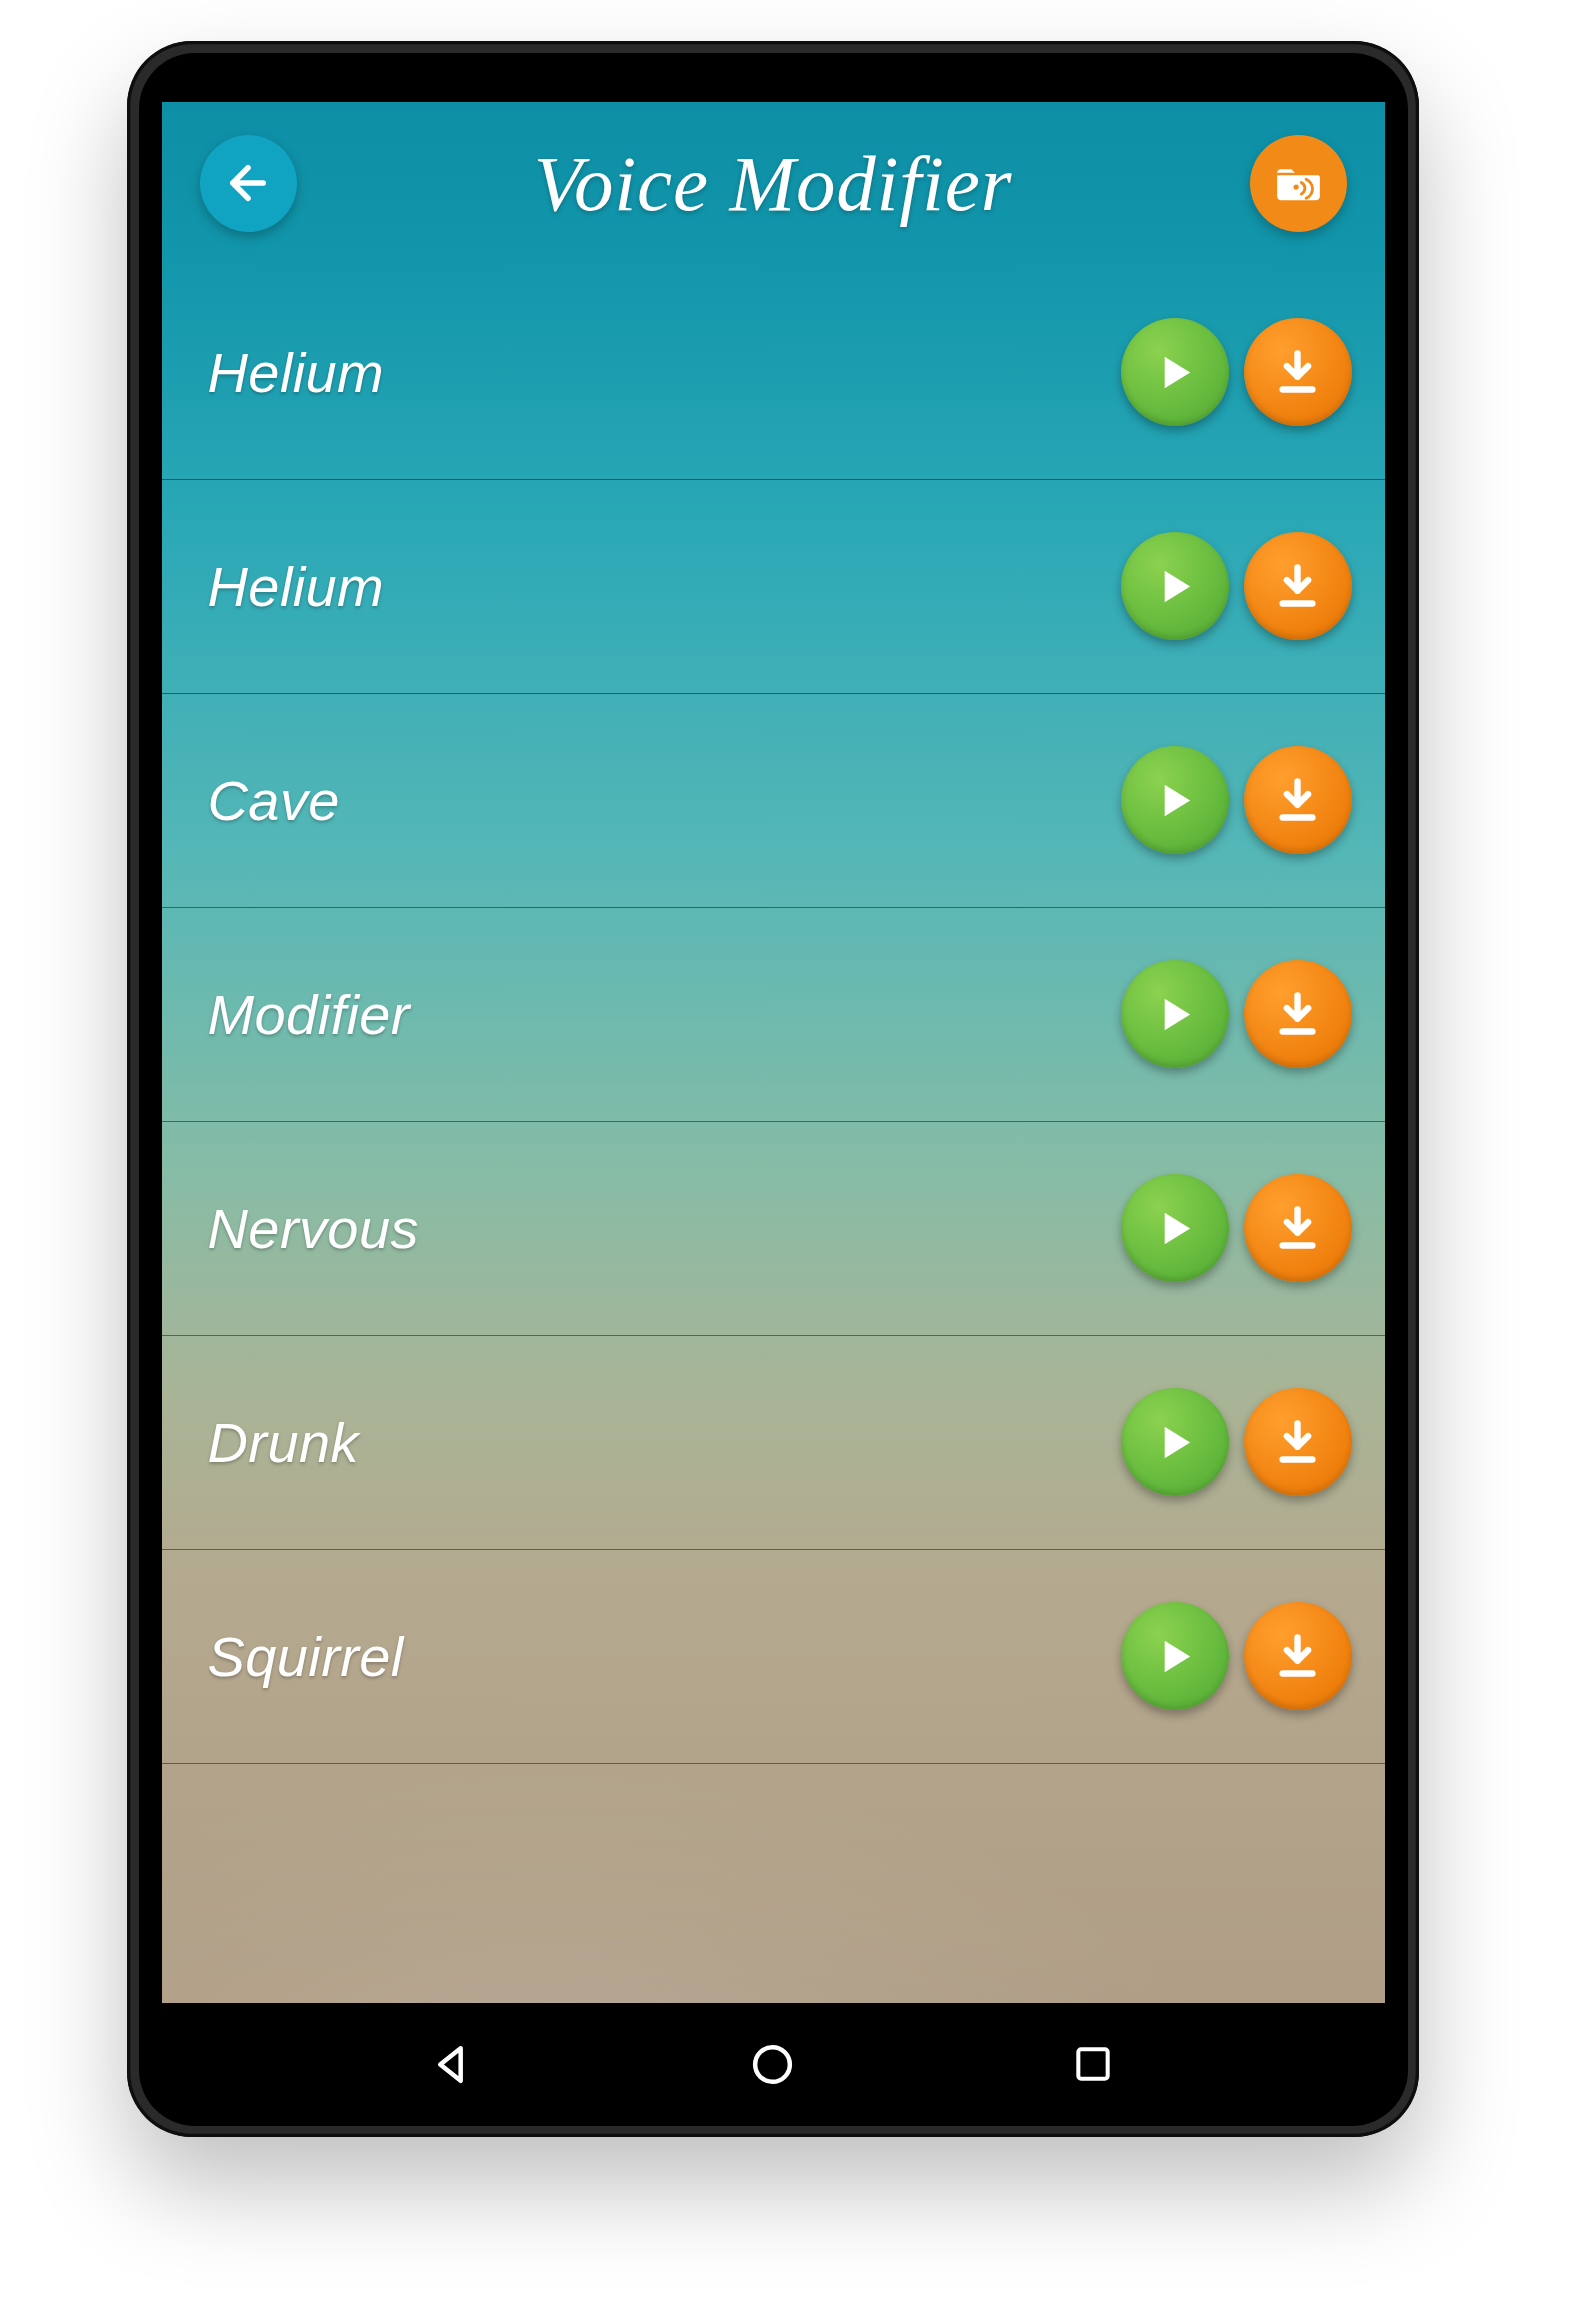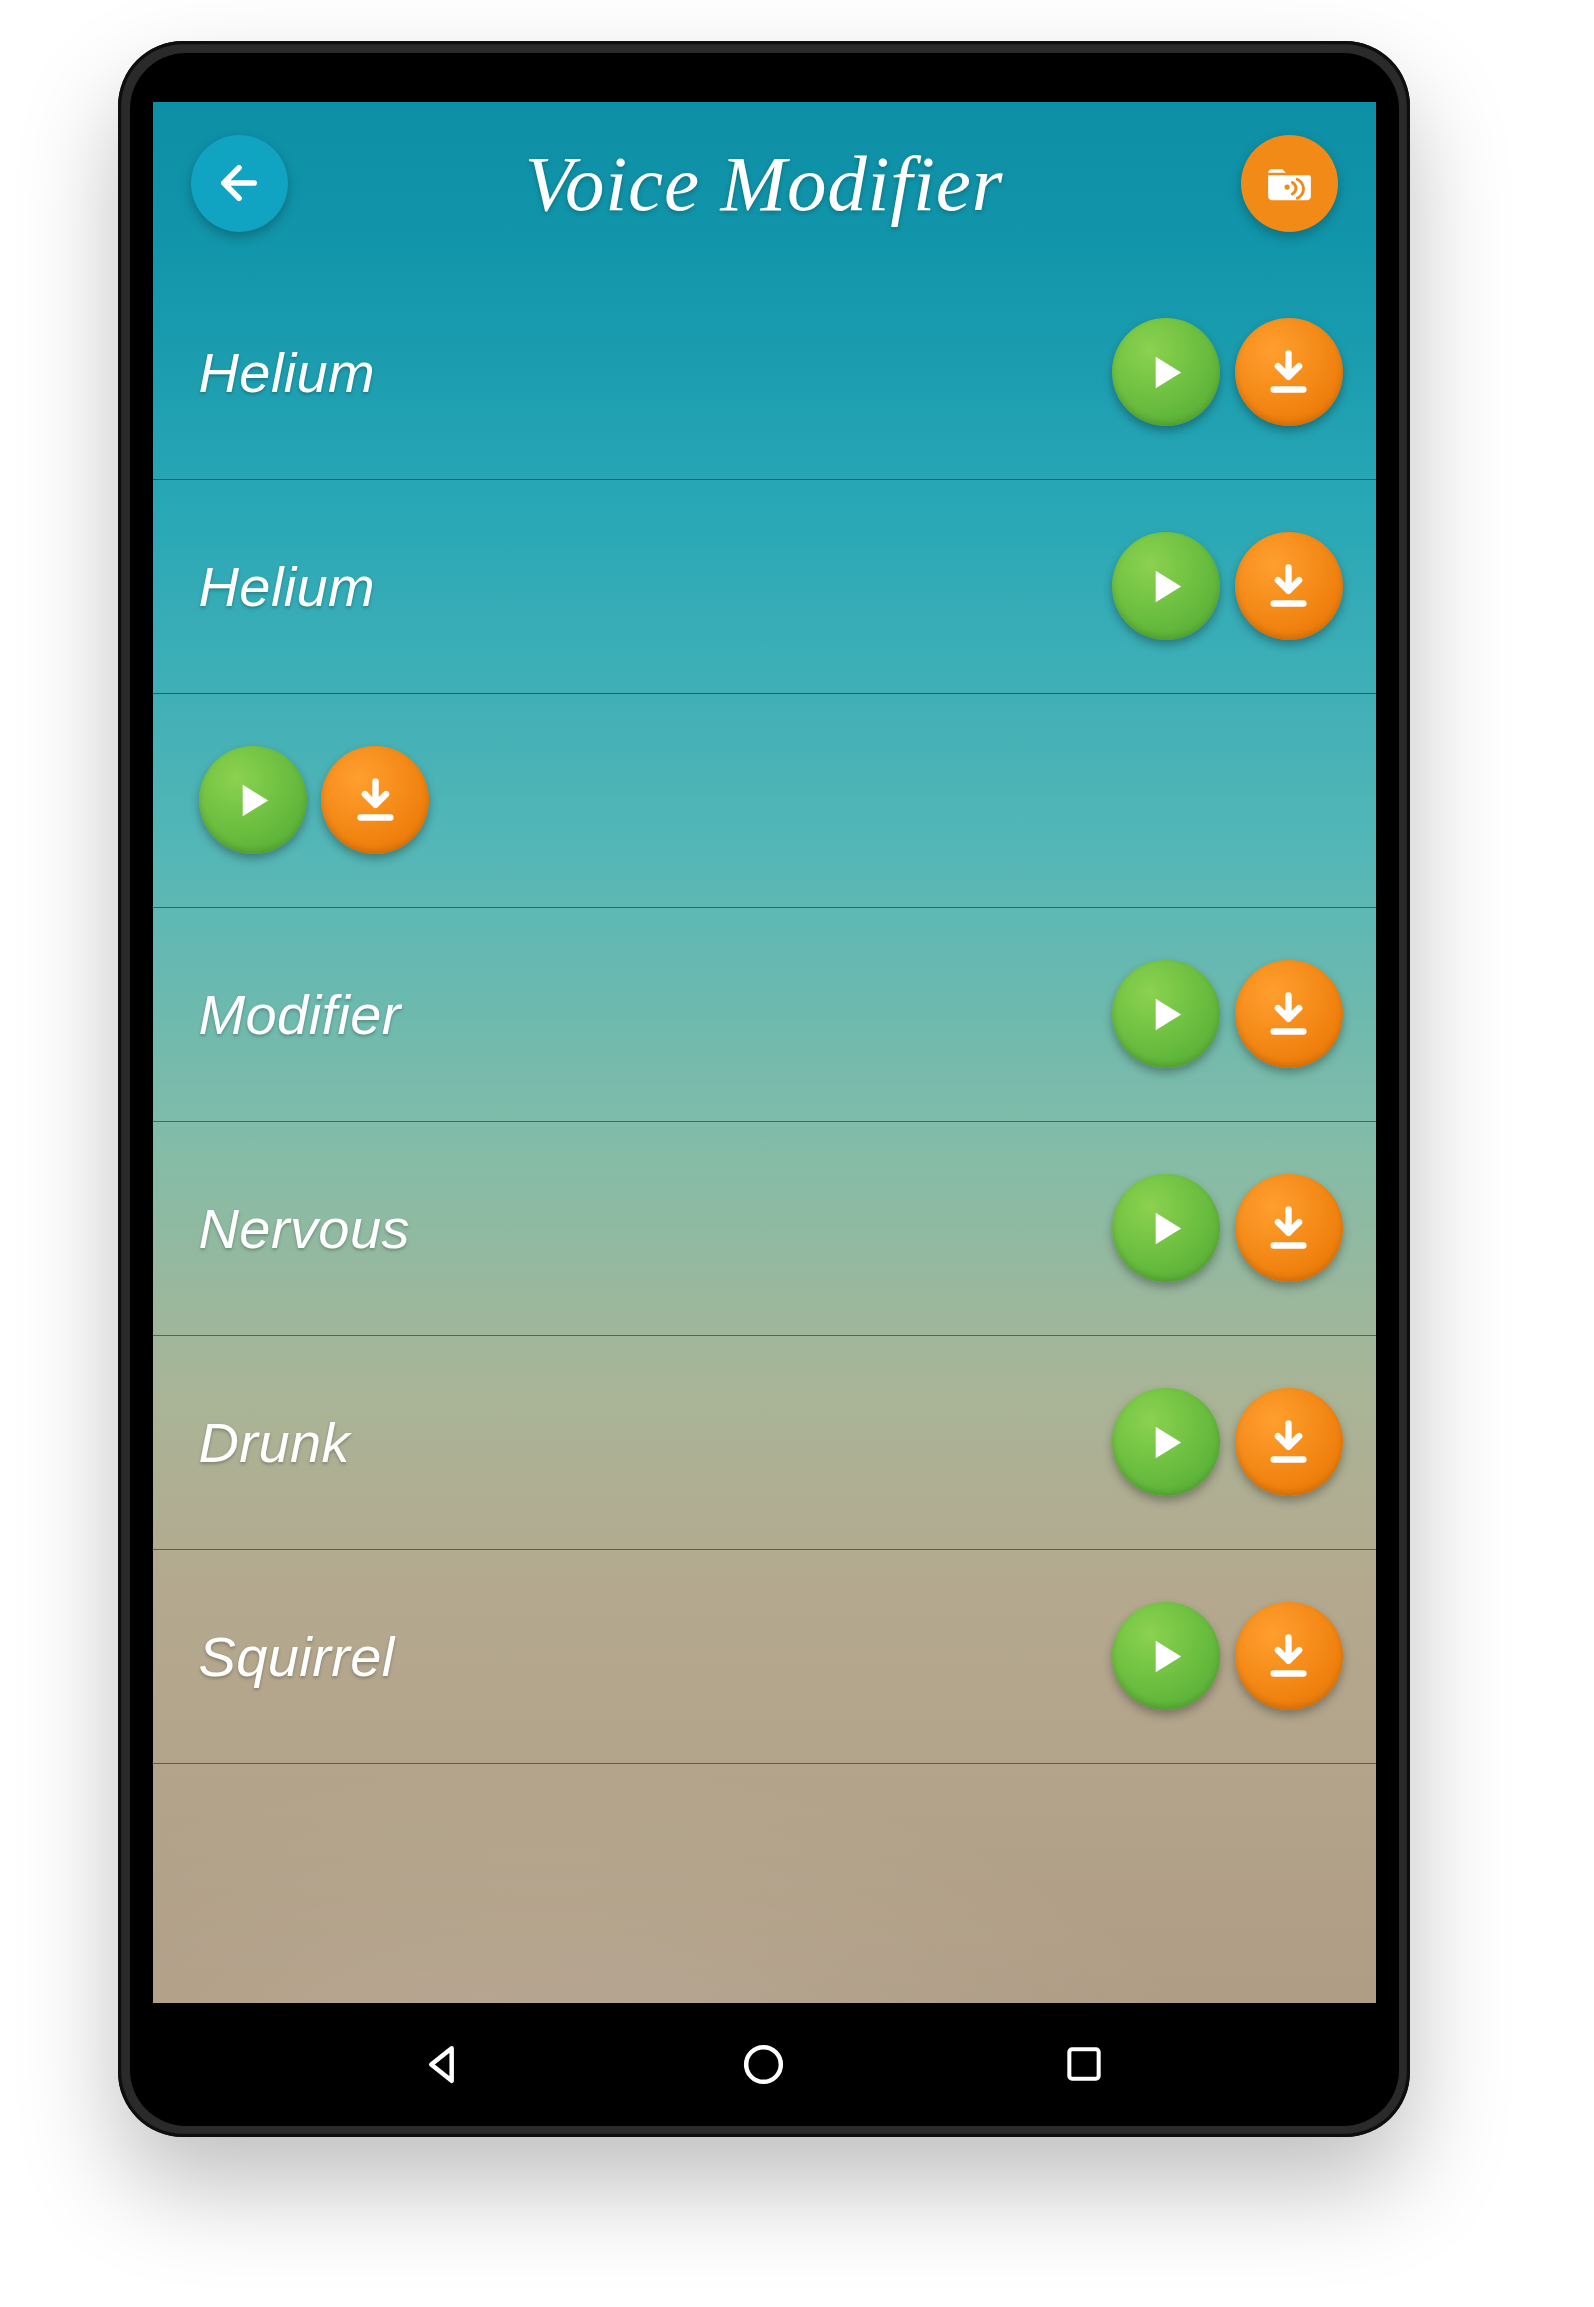--- a/index.html
+++ b/index.html
@@ -6,21 +6,21 @@
   html, body {
     width: 1595px;
     height: 2307px;
     background: #ffffff;
     font-family: -apple-system, BlinkMacSystemFont, "Segoe UI", Helvetica, Arial, sans-serif;
     overflow: hidden;
   }
 
   .device-frame {
     position: absolute;
-    left: 118px;
+    left: 127px;
     top: 41px;
     width: 1292px;
     height: 2096px;
     background: #2a2a2a;
     border-radius: 65px;
     box-shadow: 0 49px 98px rgba(0,0,0,0.25), 0 0 0 3.3px #0e0e0e inset;
     padding: 11.5px;
   }
 
   .device-inner {
@@ -261,20 +261,21 @@
                   <path d="M12 3v11m0 0l-5-5m5 5l5-5" stroke="#ffffff" stroke-width="3" stroke-linecap="round" stroke-linejoin="round"></path>
                   <path d="M5 20h14" stroke="#ffffff" stroke-width="3" stroke-linecap="round"></path>
                 </svg>
               </span>
             </div>
           </div>
         </div>
 
 
         <div class="row">
+          <div class="row-label">Cave</div>
           <div class="row-actions">
             <div class="play-btn">
               <span>
                 <svg width="47" height="47" viewBox="0 0 24 24">
                     <path d="M7 4l13 8L7 20V4z" fill="#ffffff"></path>
                   </svg>
               </span>
             </div>
             <div class="download-btn">
               <span>

